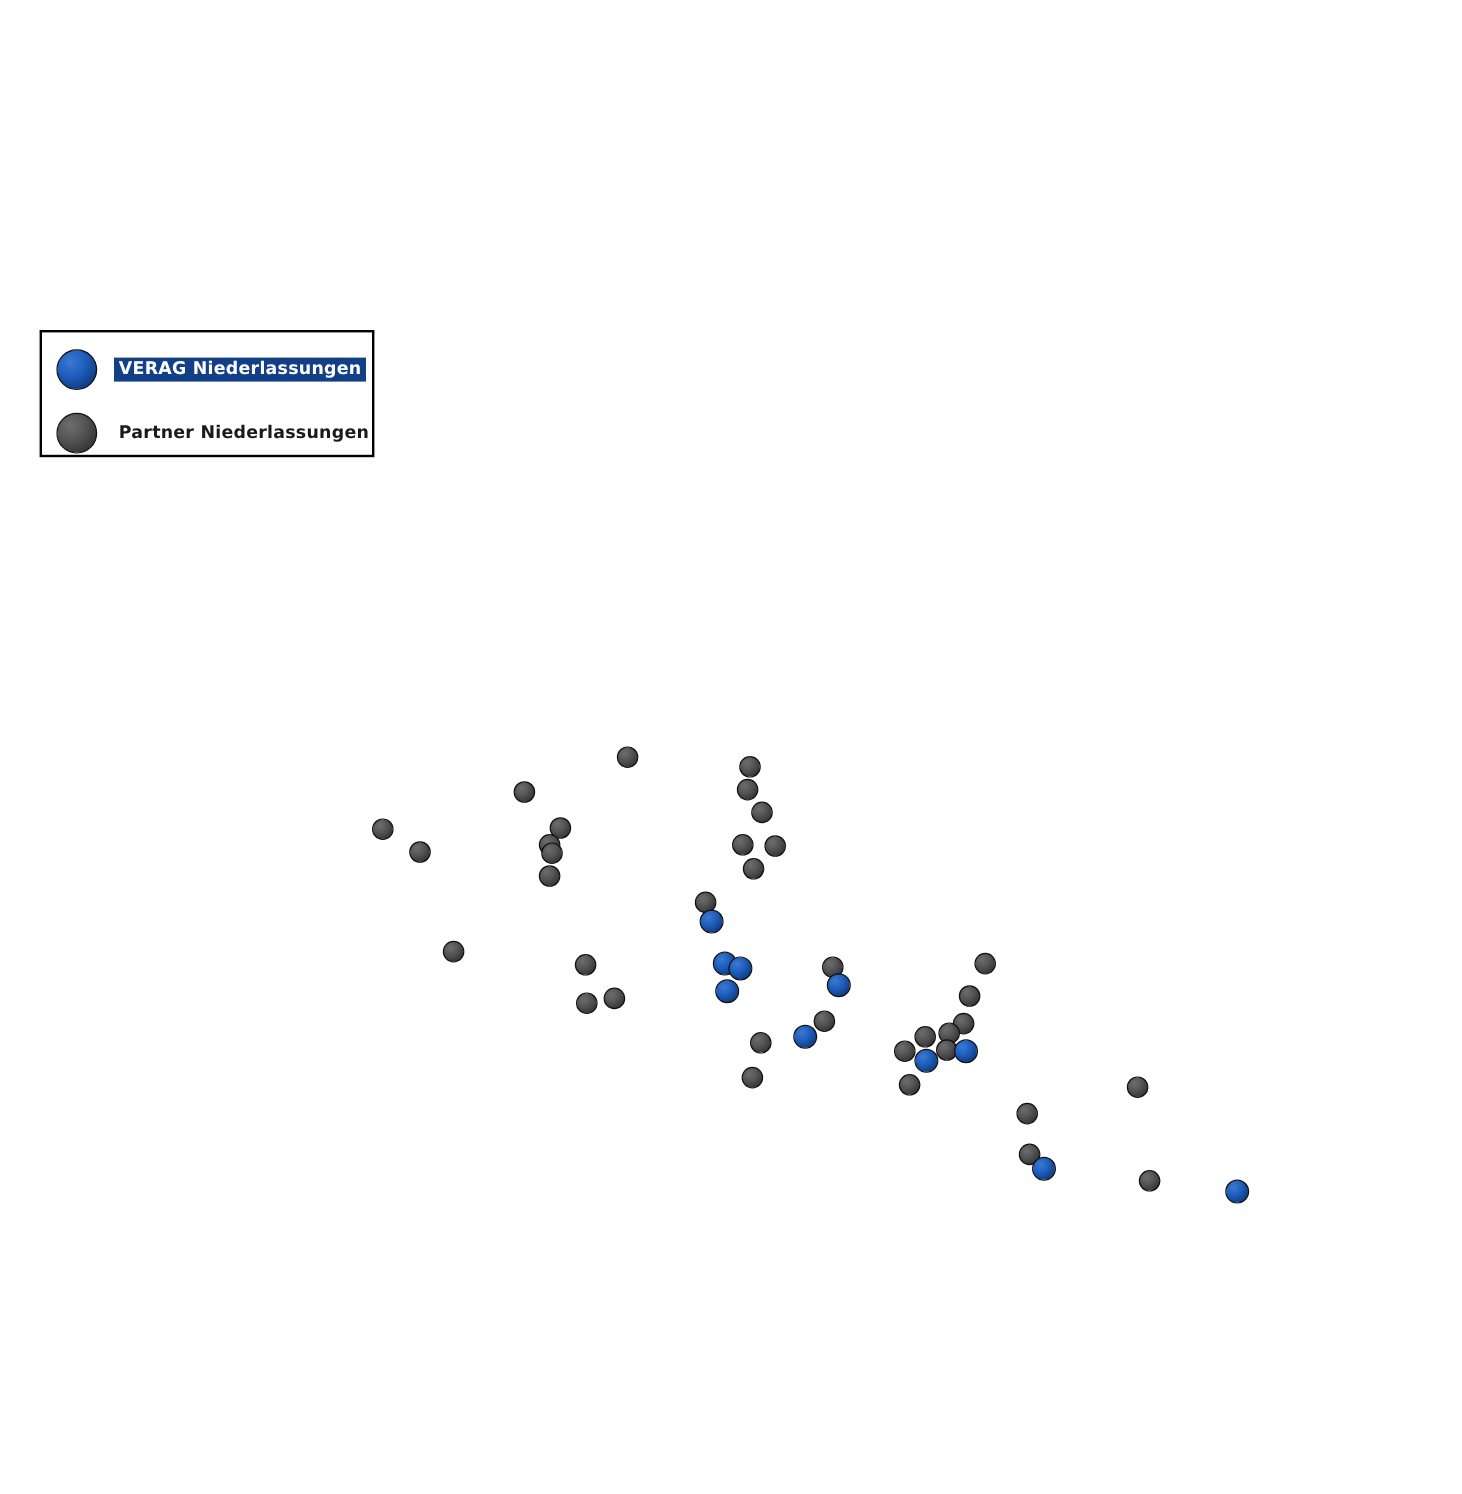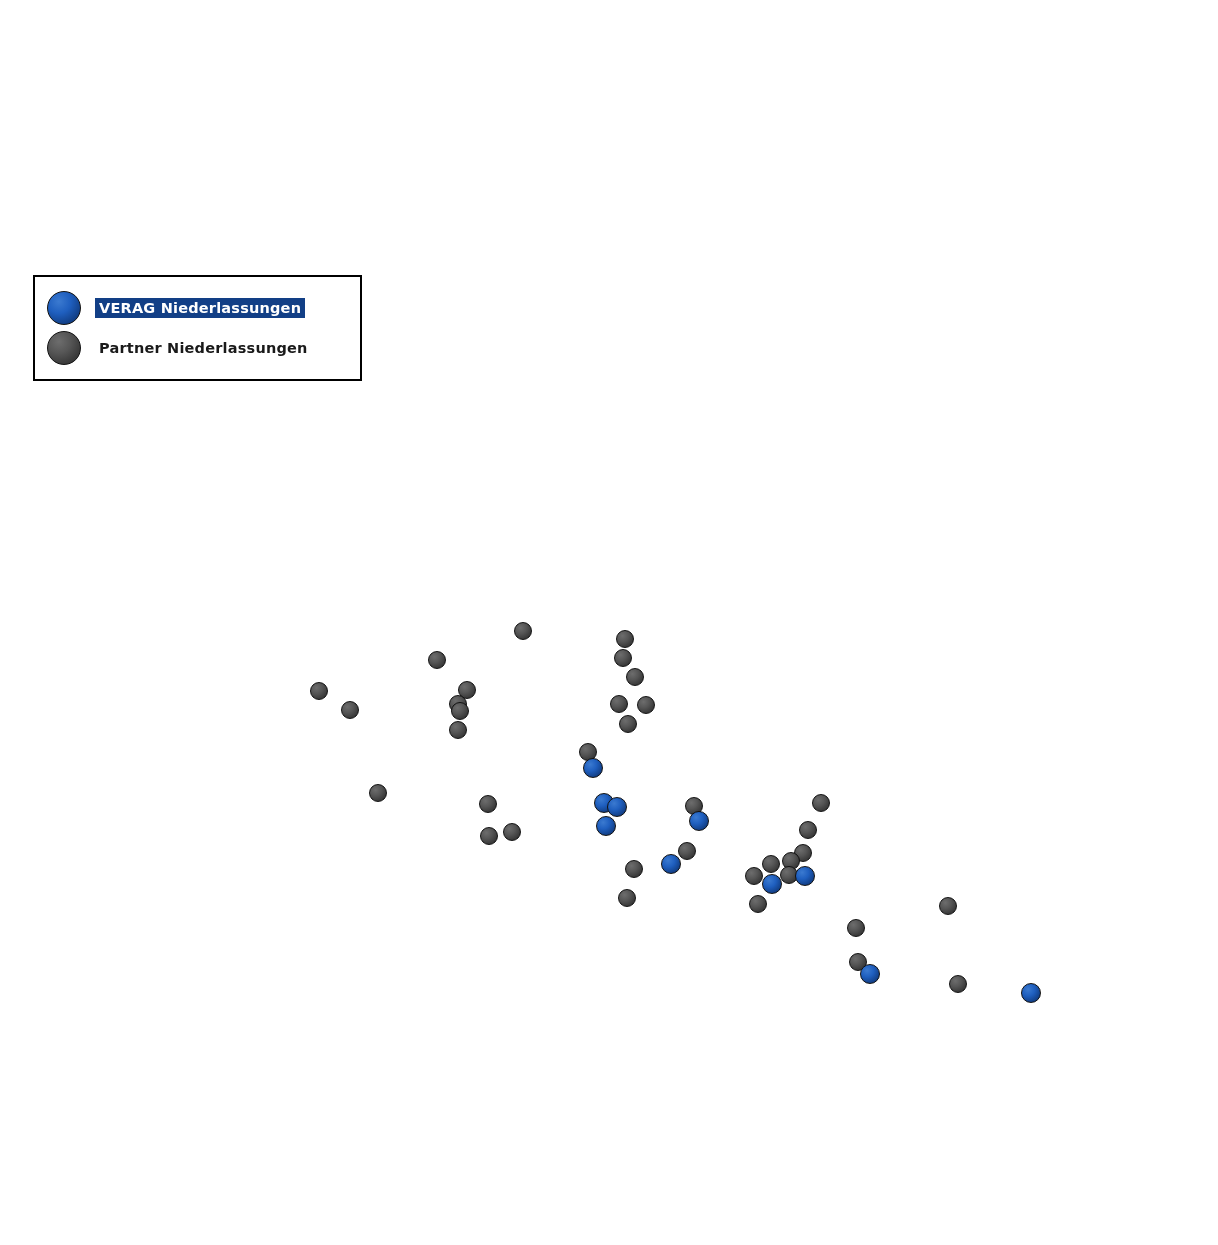--- a/index.html
+++ b/index.html
@@ -36,36 +36,36 @@
 
   .marker.verag {
     background: radial-gradient(circle at 34% 30%, #3b7ad0 0%, #1f5fbf 38%, #123f86 75%, #0d2f66 100%);
   }
 
   
   #legend {
     position: absolute;
     left: 33px;
     top: 275px;
-    width: 329px;
+    width: 279px;
     height: 106px;
     background: #ffffff;
     border: 2px solid #000000;
     box-sizing: border-box;
   }
 
   .legend-row {
     position: absolute;
     left: 12px;
     display: flex;
     align-items: center;
   }
 
   .legend-row.row-0 { top: 14px; }
-  .legend-row.row-1 { top: 54px; }
+  .legend-row.row-1 { top: 67px; }
 
   .legend-swatch {
     width: 34px;
     height: 34px;
     border-radius: 50%;
     border: 1px solid #111111;
     box-sizing: border-box;
     flex: 0 0 auto;
   }
 

